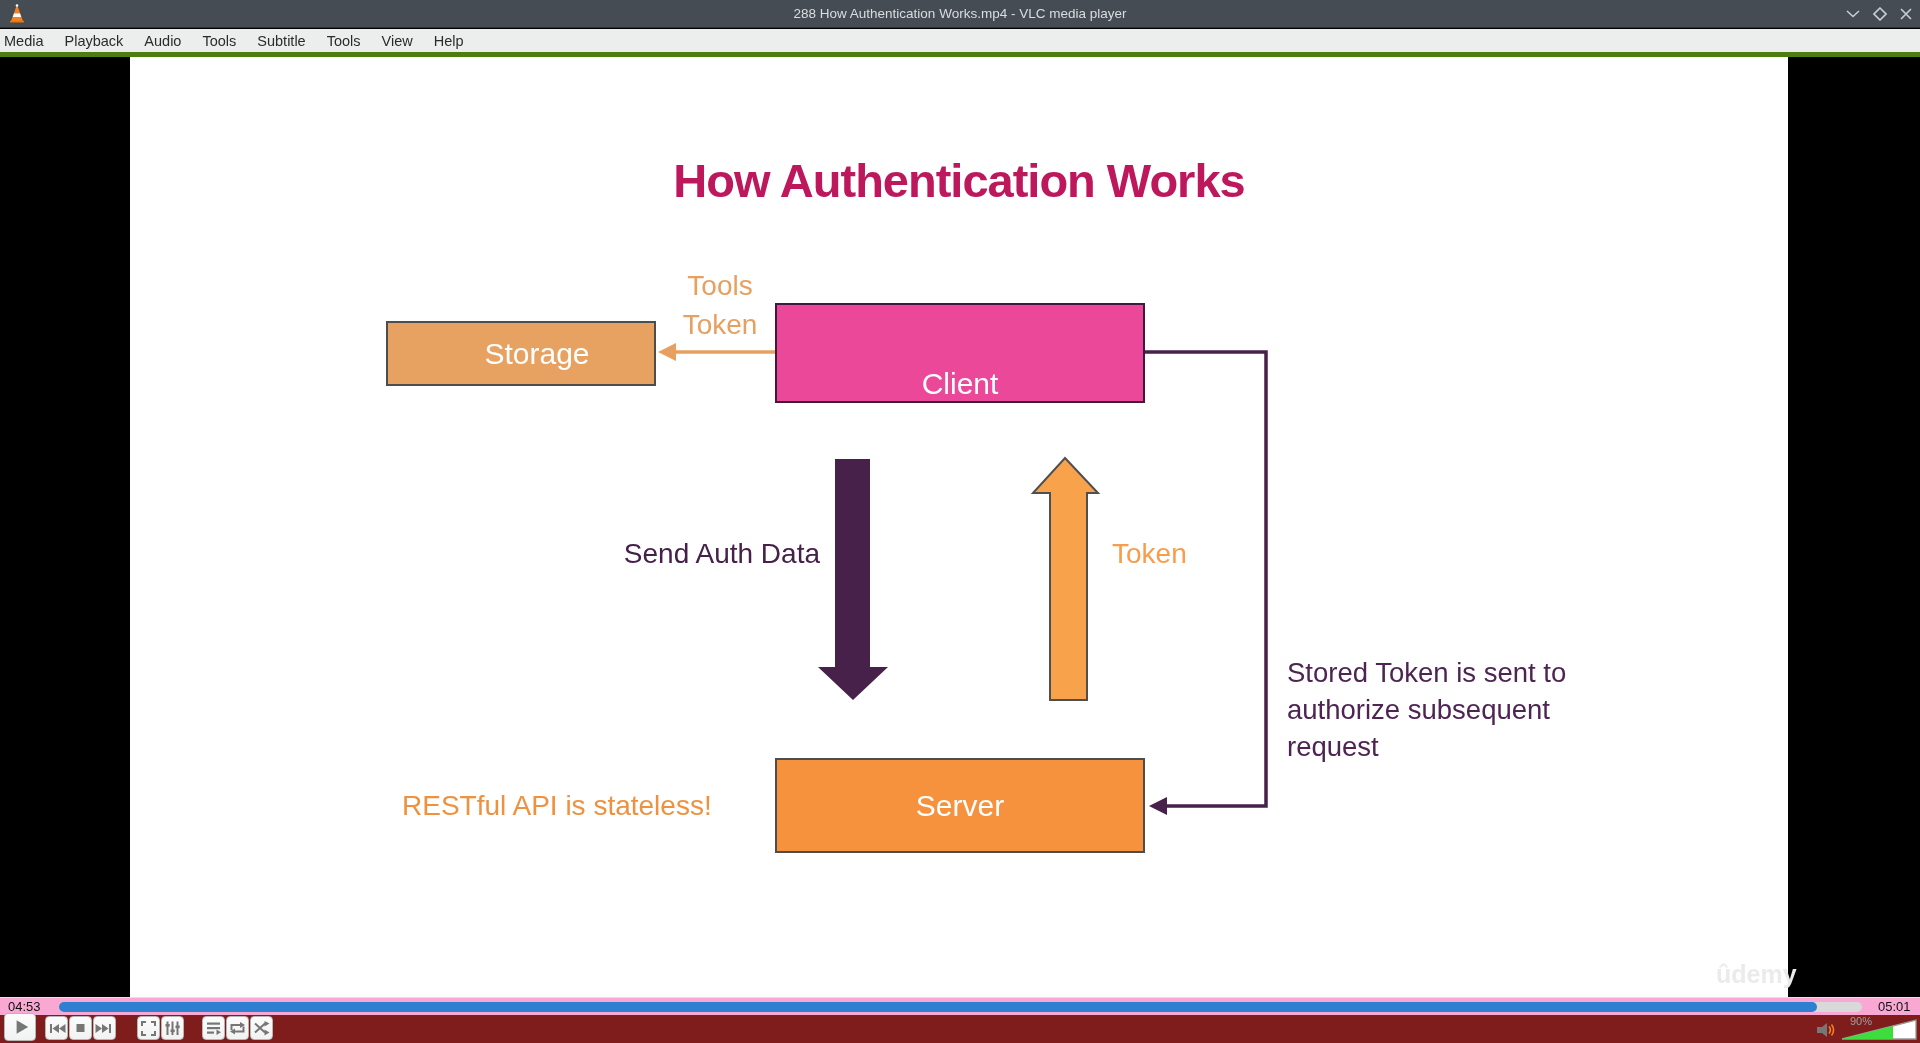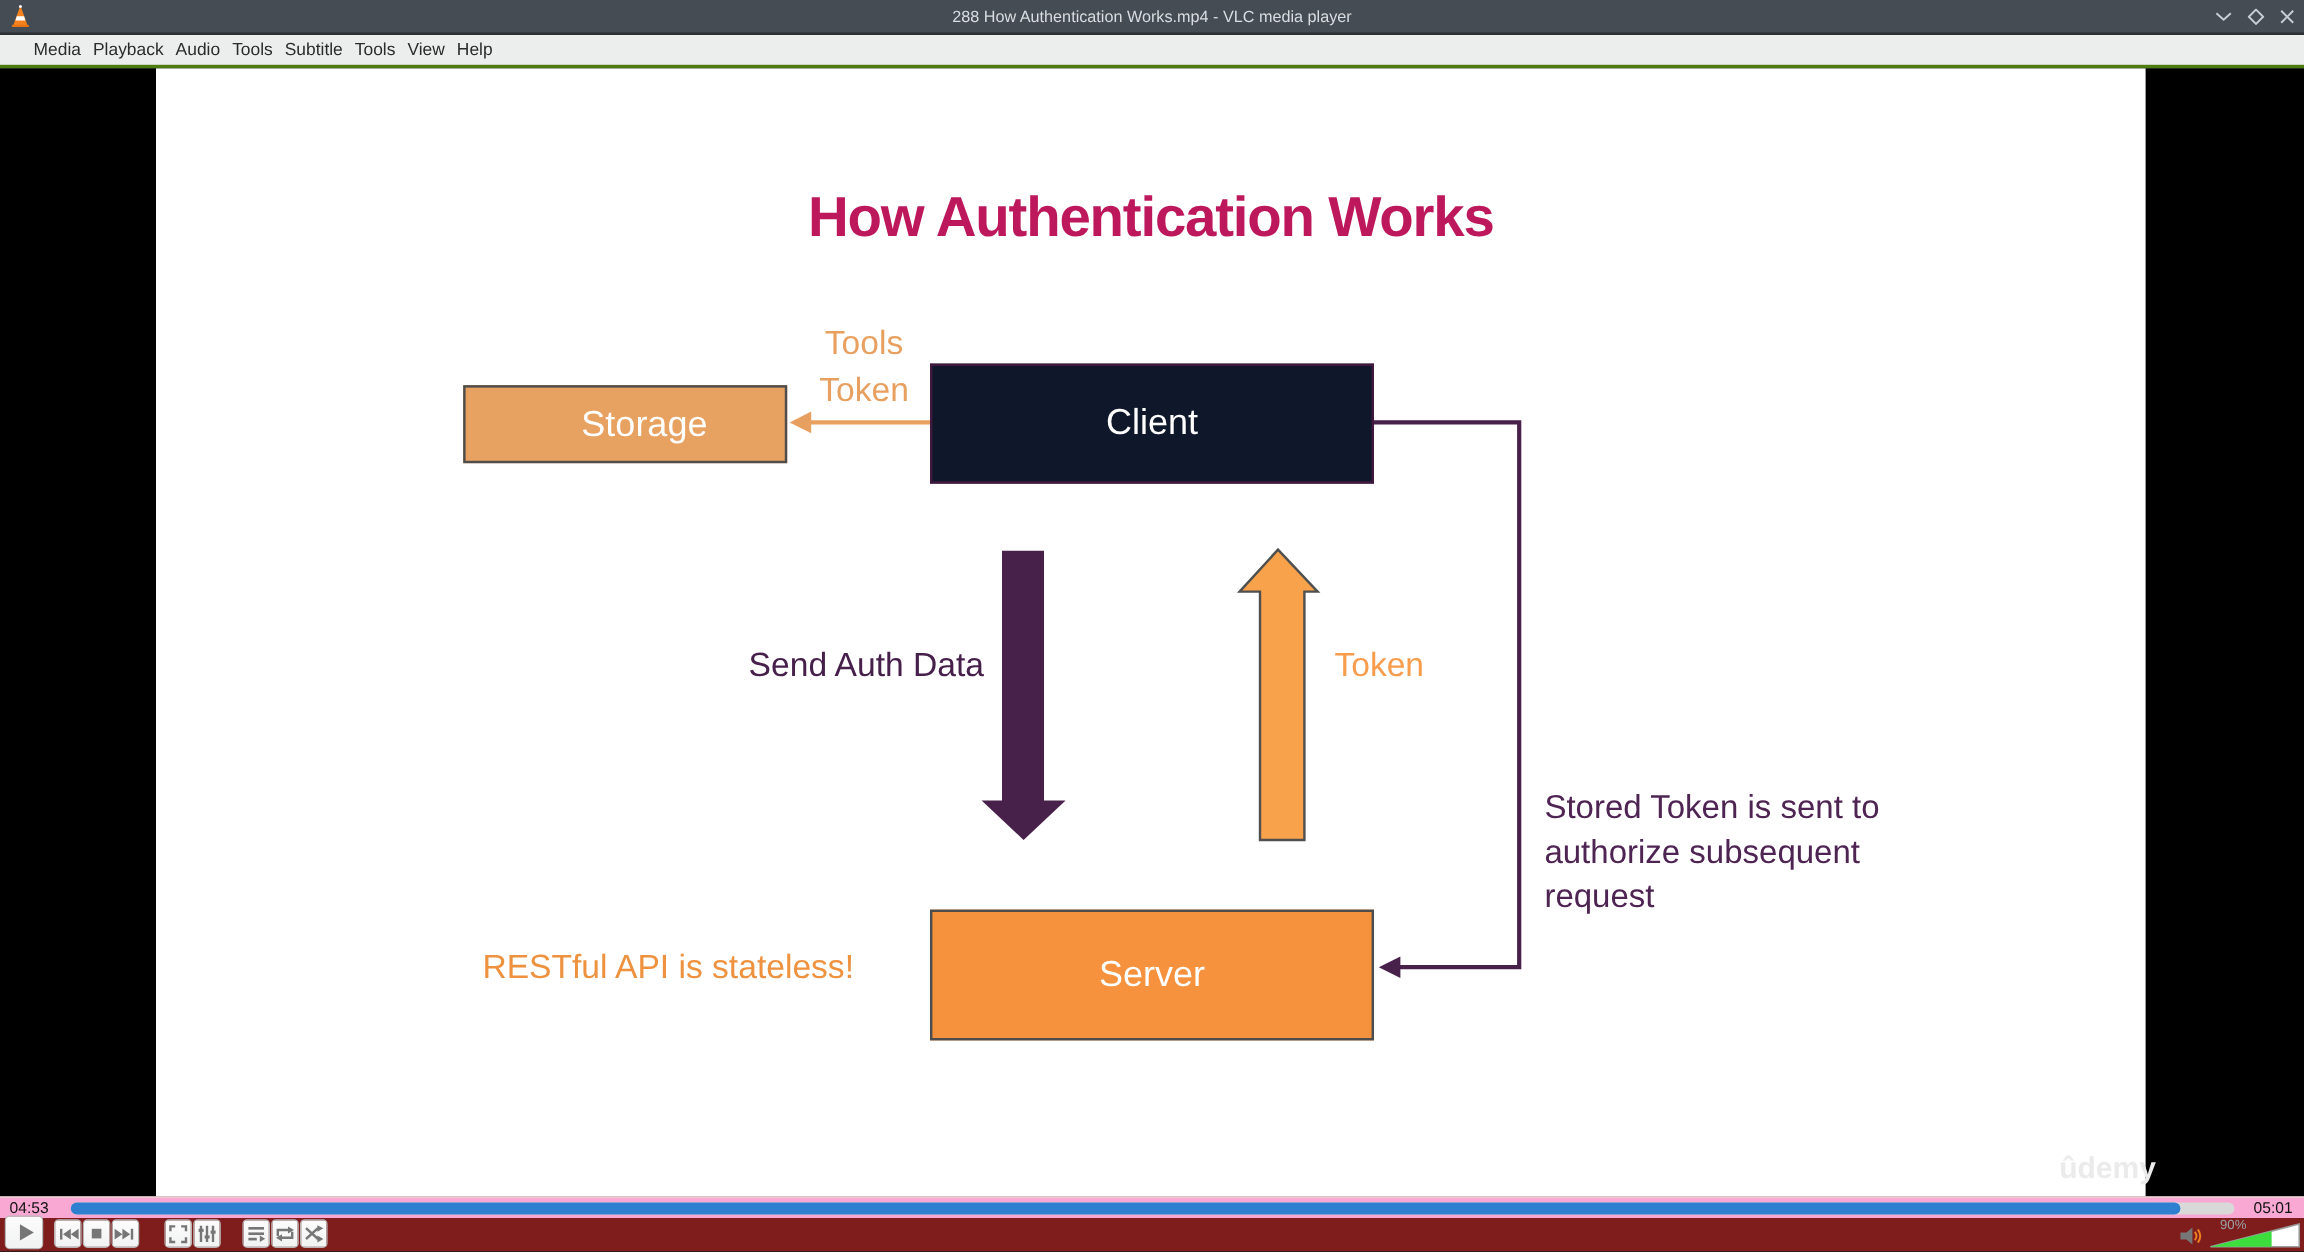--- a/index.html
+++ b/index.html
@@ -12,36 +12,36 @@
     background:#464c53; border-bottom:1px solid #2c3136; }
   .vlc-logo { position:absolute; left:8px; top:3px; width:18px; height:21px; }
   .tb-title { position:absolute; left:0; right:0; top:0; height:28px; line-height:27px;
     text-align:center; color:#d9dde1; font-size:13.5px; }
   .win-controls { position:absolute; right:8px; top:0; height:28px; display:flex;
     align-items:center; gap:13px; }
   .win-btn { display:flex; align-items:center; justify-content:center; cursor:default; }
 
   
   .menubar { position:absolute; left:0; top:29px; width:1920px; height:28px;
-    background:#eceded; display:flex; align-items:center; padding-left:28px; gap:10px;
-    border-bottom:3px solid #4d7c0f; }
+    background:#eceded; display:flex; align-items:center; padding-left:4px; gap:21px;
+    border-bottom:5px solid #4d7c0f; }
   .menu-item { font-size:14.5px; color:#2b2b2b; white-space:nowrap; }
 
   
   .video-area { position:absolute; left:0; top:57px; width:1920px; height:940px; background:#000; }
   .slide { position:absolute; left:130px; top:0; width:1658px; height:940px; background:#ffffff; }
 
   .slide-title { position:absolute; left:0; top:96px; width:1658px; text-align:center;
     font-size:47px; font-weight:bold; letter-spacing:-1px; color:#be185d; }
 
   .dbox { position:absolute; display:flex; align-items:center; justify-content:center;
     color:#fff; font-size:30px; }
   .box-storage { left:256px; top:264px; width:270px; height:65px; background:#e7a161; border:2px solid #4d4d4d;padding-left:32px; }
-  .box-client  { left:645px; top:246px; width:370px; height:100px; background:#0f172a; border:2px solid #41193e; }
-  .box-server  { left:645px; top:701px; width:370px; height:109px;  background:#f6923d; border:2px solid #4d4d4d; }
+  .box-client  { left:645px; top:246px; width:370px; height:100px; background:#ec4899; border:2px solid #41193e;align-items:flex-end; }
+  .box-server  { left:645px; top:701px; width:370px; height:95px;  background:#f6923d; border:2px solid #4d4d4d; }
 
   .lbl { position:absolute; white-space:nowrap; }
   .lbl-stores { left:510px; top:209px; width:160px; text-align:center; font-size:28px;
     line-height:39px; color:#e8a061; white-space:normal; }
   .lbl-sendauth { left:390px; top:481px; width:300px; text-align:right; font-size:28px; color:#46204b; }
   .lbl-token { left:982px; top:481px; font-size:28px; color:#f79d4d; }
   .lbl-restful { left:272px; top:733px; font-size:28px; color:#ee9240; }
   .lbl-stored-note { left:1157px; top:597px; width:315px; font-size:27.5px; line-height:37px;
     color:#4e2453; white-space:normal; }
   .watermark { left:1586px; top:903px; font-size:25px; font-weight:bold; color:#ebebeb; }

